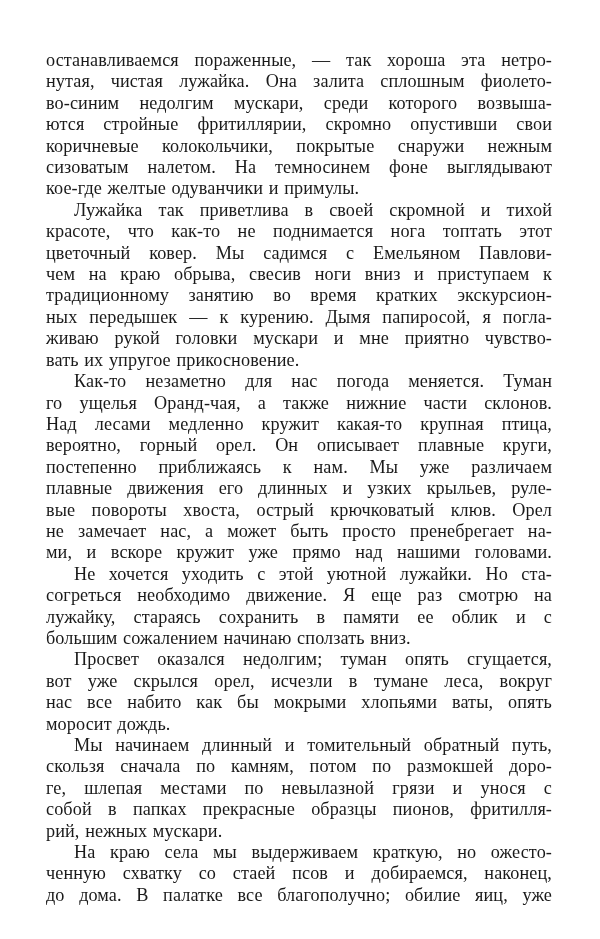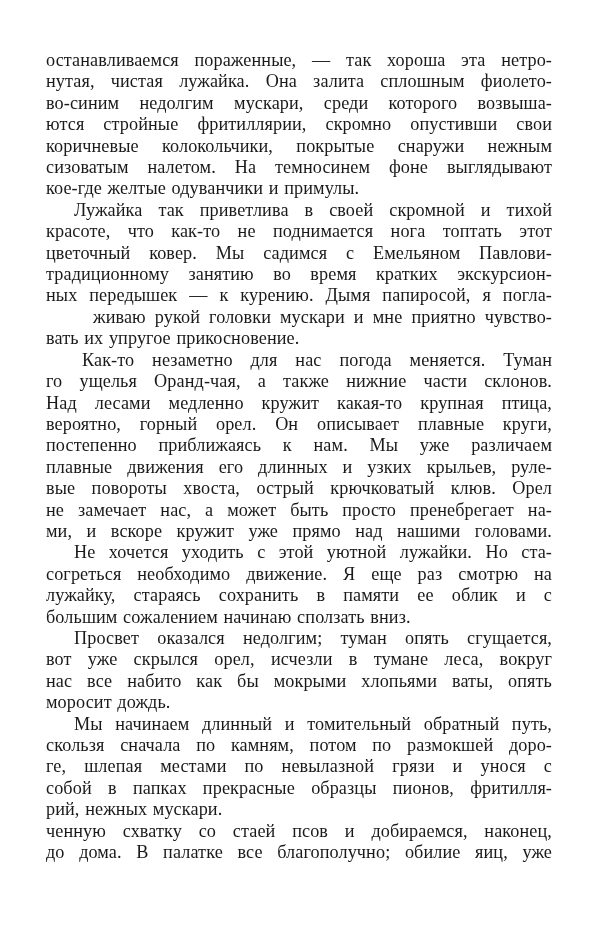--- a/index.html
+++ b/index.html
@@ -56,28 +56,29 @@
     <span class="line" style="display: block;"><span style="white-space: nowrap; word-spacing: 1px;">ются стройные фритиллярии, скромно опустивши свои</span></span>
     <span class="line" style="display: block;"><span style="white-space: nowrap; word-spacing: 1px;">коричневые колокольчики, покрытые снаружи нежным</span></span>
     <span class="line" style="display: block;"><span style="white-space: nowrap; word-spacing: 1px;">сизоватым налетом. На темносинем фоне выглядывают</span></span>
     <span class="line last" style="display: block;"><span style="white-space: nowrap;">кое-где желтые одуванчики и примулы.</span></span>
   </div>
 
   <div class="para">
     <span class="line" style="padding-left: 28px; display: block;"><span style="white-space: nowrap; word-spacing: 1px;">Лужайка так приветлива в своей скромной и тихой</span></span>
     <span class="line" style="display: block;"><span style="white-space: nowrap; word-spacing: 1px;">красоте, что как-то не поднимается нога топтать этот</span></span>
     <span class="line" style="display: block;"><span style="white-space: nowrap; word-spacing: 1px;">цветочный ковер. Мы садимся с Емельяном Павлови-</span></span>
+    <span class="line" style="display: block;"><span style="white-space: nowrap; word-spacing: 1px;">чем на краю обрыва, свесив ноги вниз и приступаем к</span></span>
     <span class="line" style="display: block;"><span style="white-space: nowrap; word-spacing: 1px;">традиционному занятию во время кратких экскурсион-</span></span>
     <span class="line" style="display: block;"><span style="white-space: nowrap; word-spacing: 1px;">ных передышек — к курению. Дымя папиросой, я погла-</span></span>
-    <span class="line" style="display: block;"><span style="white-space: nowrap; word-spacing: 1px; margin-left: 47px;">живаю рукой головки мускари и мне приятно чувство-</span></span>
+    <span class="line" style="display: block;"><span style="white-space: nowrap; word-spacing: 1px;">живаю рукой головки мускари и мне приятно чувство-</span></span>
     <span class="line last" style="display: block;"><span style="white-space: nowrap;">вать их упругое прикосновение.</span></span>
   </div>
 
   <div class="para">
-    <span class="line" style="padding-left: 28px; display: block;"><span style="white-space: nowrap; word-spacing: 1px; margin-left: 8px;">Как-то незаметно для нас погода меняется. Туман</span></span>
+    <span class="line" style="padding-left: 28px; display: block;"><span style="white-space: nowrap; word-spacing: 1px;">Как-то незаметно для нас погода меняется. Туман</span></span>
     <span class="line" style="display: block;"><span style="white-space: nowrap; word-spacing: 1px;">го ущелья Оранд-чая, а также нижние части склонов.</span></span>
     <span class="line" style="display: block;"><span style="white-space: nowrap; word-spacing: 1px;">Над лесами медленно кружит какая-то крупная птица,</span></span>
     <span class="line" style="display: block;"><span style="white-space: nowrap; word-spacing: 1px;">вероятно, горный орел. Он описывает плавные круги,</span></span>
     <span class="line" style="display: block;"><span style="white-space: nowrap; word-spacing: 1px;">постепенно приближаясь к нам. Мы уже различаем</span></span>
     <span class="line" style="display: block;"><span style="white-space: nowrap; word-spacing: 1px;">плавные движения его длинных и узких крыльев, руле-</span></span>
     <span class="line" style="display: block;"><span style="white-space: nowrap; word-spacing: 1px;">вые повороты хвоста, острый крючковатый клюв. Орел</span></span>
     <span class="line" style="display: block;"><span style="white-space: nowrap; word-spacing: 1px;">не замечает нас, а может быть просто пренебрегает на-</span></span>
     <span class="line" style="display: block;"><span style="white-space: nowrap; word-spacing: 1px;">ми, и вскоре кружит уже прямо над нашими головами.</span></span>
   </div>
 
@@ -97,18 +98,19 @@
 
   <div class="para">
     <span class="line" style="padding-left: 28px; display: block;"><span style="white-space: nowrap; word-spacing: 1px;">Мы начинаем длинный и томительный обратный путь,</span></span>
     <span class="line" style="display: block;"><span style="white-space: nowrap; word-spacing: 1px;">скользя сначала по камням, потом по размокшей доро-</span></span>
     <span class="line" style="display: block;"><span style="white-space: nowrap; word-spacing: 1px;">ге, шлепая местами по невылазной грязи и унося с</span></span>
     <span class="line" style="display: block;"><span style="white-space: nowrap; word-spacing: 1px;">собой в папках прекрасные образцы пионов, фритилля-</span></span>
     <span class="line last" style="display: block;"><span style="white-space: nowrap;">рий, нежных мускари.</span></span>
   </div>
 
   <div class="para">
+    <span class="line" style="padding-left: 28px; display: block;"><span style="white-space: nowrap; word-spacing: 1px;">На краю села мы выдерживаем краткую, но ожесто-</span></span>
     <span class="line" style="display: block;"><span style="white-space: nowrap; word-spacing: 1px;">ченную схватку со стаей псов и добираемся, наконец,</span></span>
     <span class="line" style="display: block;"><span style="white-space: nowrap; word-spacing: 1px;">до дома. В палатке все благополучно; обилие яиц, уже</span></span>
 
   </div>
 
 </div>
 
 </body></html>

